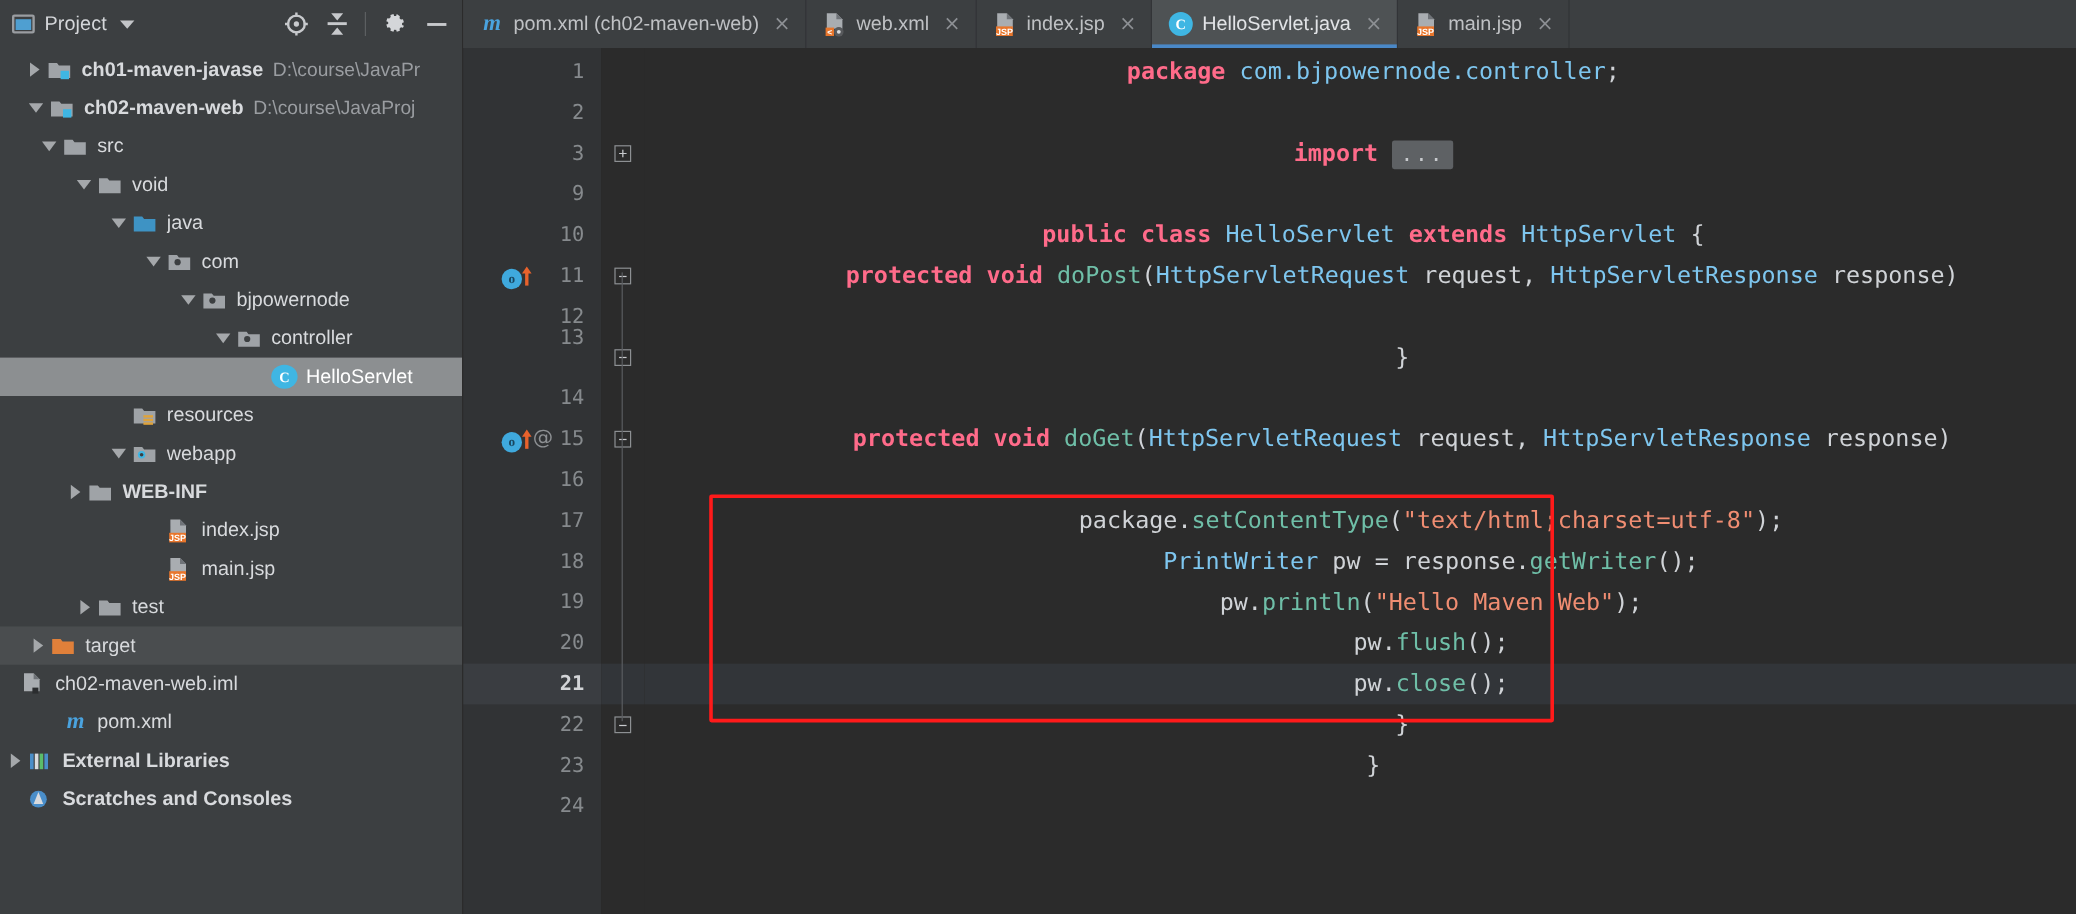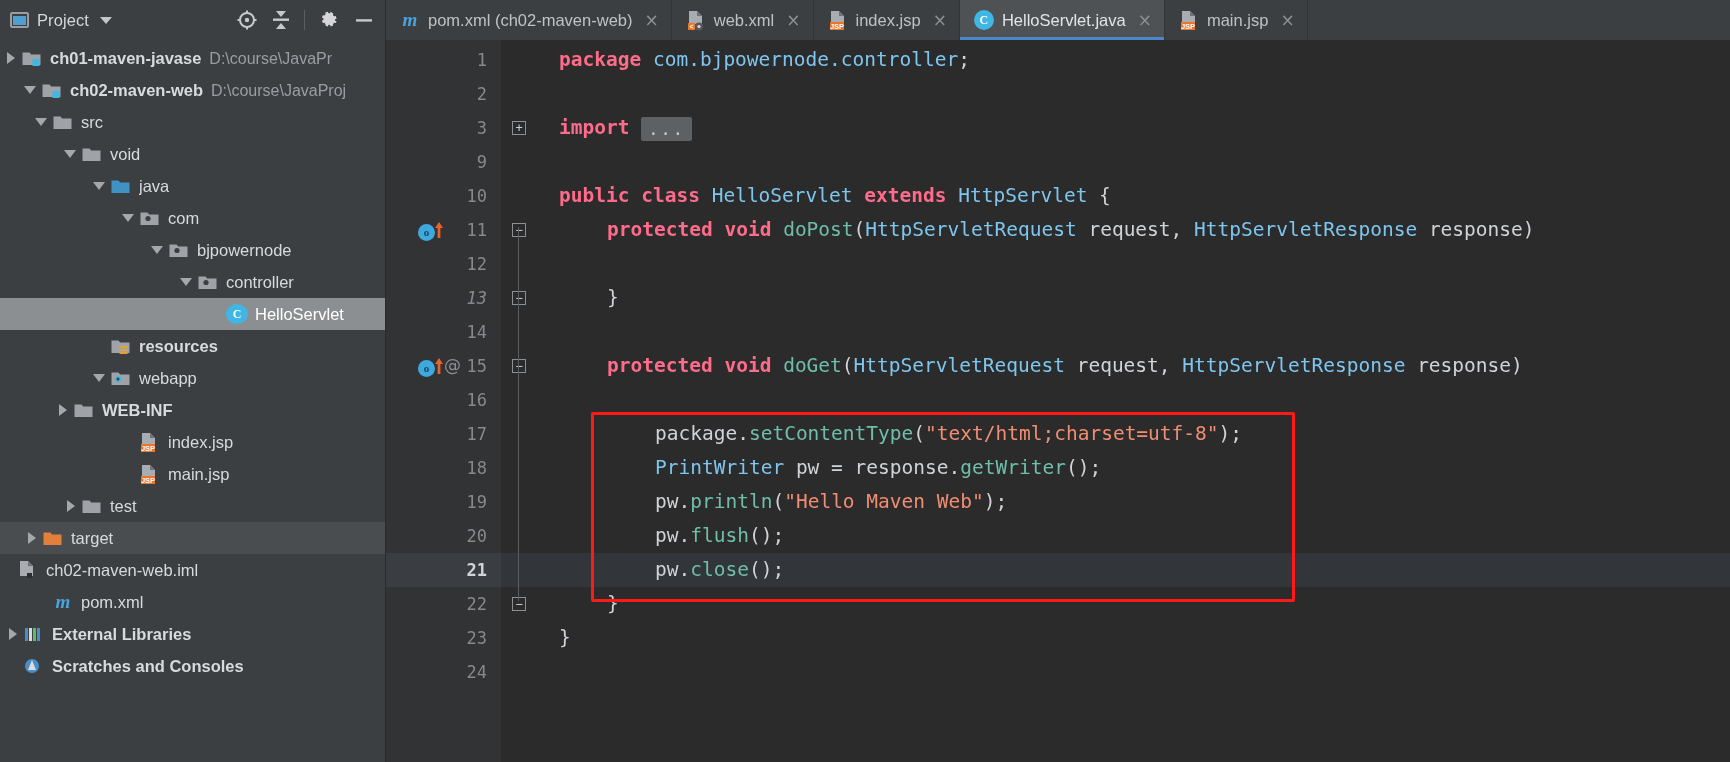--- a/index.html
+++ b/index.html
@@ -100,21 +100,21 @@
   .label-main { font-weight: 700; }
   .label-path { color:#9a9da1; font-weight: 400; margin-left: 8px; font-size: 16px; }
   .lbl { overflow: hidden; }
 
   
   .editor { flex: 1 1 auto; background: #2b2b2b; position: relative; overflow: hidden; display: flex; }
   .gutter {
     width: 115px; flex: 0 0 115px; background: #313335; position: relative;
   }
   .fold-col { width: 36px; flex: 0 0 36px; background: #2b2b2b; position: relative; }
-  .code-col { flex: 1 1 auto; position: relative; background: #2b2b2b; }
+  .code-col { flex: 1 1 auto; position: relative; background: #2b2b2b; text-align: center; }
 
   .ln {
     position: absolute; right: 14px;
     font-family: "DejaVu Sans Mono", monospace; font-size: 17px;
     color: #868a8d; text-align: right; line-height: 34px; height: 34px;
   }
   .ln.cur { color:#d2d4d7; font-weight: 700; }
 
   .cline {
     position: absolute; left: 0; right: 0; height: 34px;
@@ -244,21 +244,21 @@
             </svg></span>
           <span>main.jsp</span>
           <span class="tab-close">×</span>
         </div>
       </div>
   </div>
 
   <div class="body">
 
     <div class="tree">
-        <div class="row" style="padding-left: 4px;">
+        <div class="row" style="padding-left: 22px;">
           <span class="arrow closed"></span>
           <span class="ic ficon"><svg width="21" height="20" viewBox="0 0 20 20">
               <path d="M1 4.5h7l1.6 2H19v10.5H1z" fill="#9fa3a7"></path>
               <rect x="11" y="11" width="7" height="7" fill="#3fb6e3"></rect>
             </svg></span>
           <span class="lbl"><span class="label-main">ch01-maven-javase</span><span class="label-path">D:\course\JavaPr</span></span>
         </div>
         <div class="row" style="padding-left: 24px;">
           <span class="arrow open"></span>
           <span class="ic ficon"><svg width="21" height="20" viewBox="0 0 20 20">
@@ -310,21 +310,21 @@
               <path d="M1 4.5h7l1.6 2H19v10.5H1z" fill="#9fa3a7"></path>
               <circle cx="8.5" cy="10.5" r="2.6" fill="#3c3f41"></circle>
             </svg></span>
           <span class="lbl"><span class="">controller</span></span>
         </div>
         <div class="row sel" style="padding-left: 209px;">
           <span class="arrow"></span>
           <span class="ic ic-class ficon">C</span>
           <span class="lbl"><span class="">HelloServlet</span></span>
         </div>
-        <div class="row" style="padding-left: 93px; font-weight: bold;">
+        <div class="row" style="padding-left: 93px;">
           <span class="arrow"></span>
           <span class="ic ficon"><svg width="21" height="20" viewBox="0 0 20 20">
               <path d="M1 4.5h7l1.6 2H19v10.5H1z" fill="#9fa3a7"></path>
               <rect x="9" y="10" width="8" height="2" fill="#e0a33a"></rect>
               <rect x="9" y="13" width="8" height="2" fill="#e0a33a"></rect>
               <rect x="9" y="16" width="8" height="2" fill="#e0a33a"></rect>
             </svg></span>
           <span class="lbl"><span class="">resources</span></span>
         </div>
         <div class="row" style="padding-left: 93px;">
@@ -413,21 +413,21 @@
 
     <div class="editor">
       <div class="gutter">
           <div class="ln" style="top: 3px;">1</div>
           <div class="ln" style="top: 37px;">2</div>
           <div class="ln" style="top: 71px;">3</div>
           <div class="ln" style="top: 105px;">9</div>
           <div class="ln" style="top: 139px;">10</div>
           <div class="ln" style="top: 173px;">11</div>
           <div class="ln" style="top: 207px;">12</div>
-          <div class="ln" style="top: 241px; font-style: italic;">13</div>
+          <div class="ln" style="top: 225px;">13</div>
           <div class="ln" style="top: 275px;">14</div>
           <div class="ln" style="top: 309px;">15</div>
           <div class="ln" style="top: 343px;">16</div>
           <div class="ln" style="top: 377px;">17</div>
           <div class="ln" style="top: 411px;">18</div>
           <div class="ln" style="top: 445px;">19</div>
           <div class="ln" style="top: 479px;">20</div>
           <div class="hl-row g" style="top: 513px;"></div>
           <div class="ln cur" style="top: 513px;">21</div>
           <div class="ln" style="top: 547px;">22</div>

